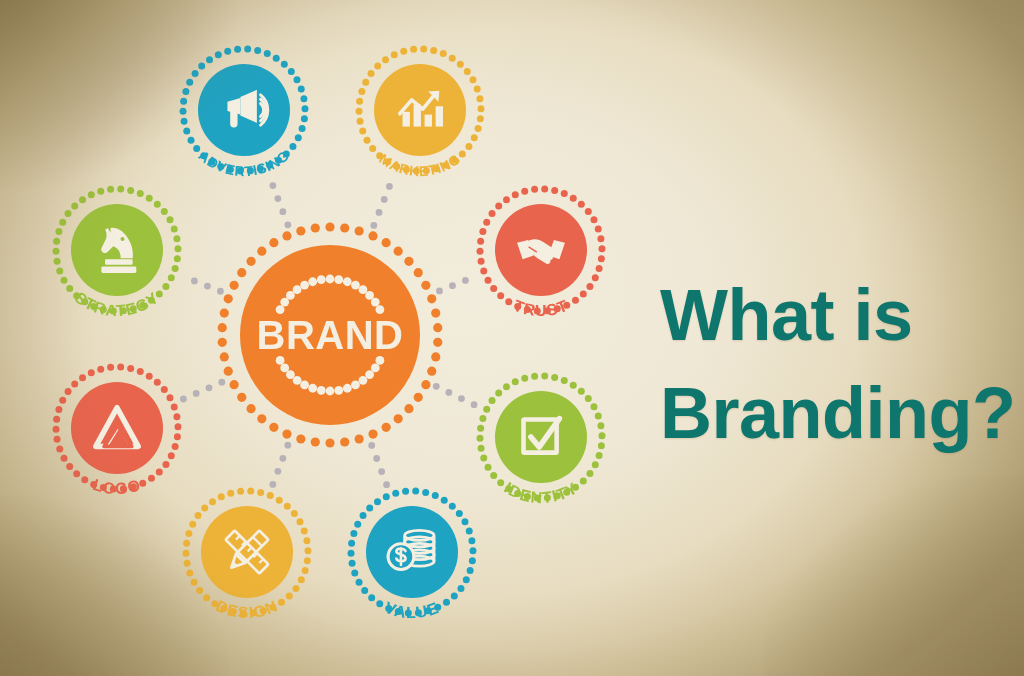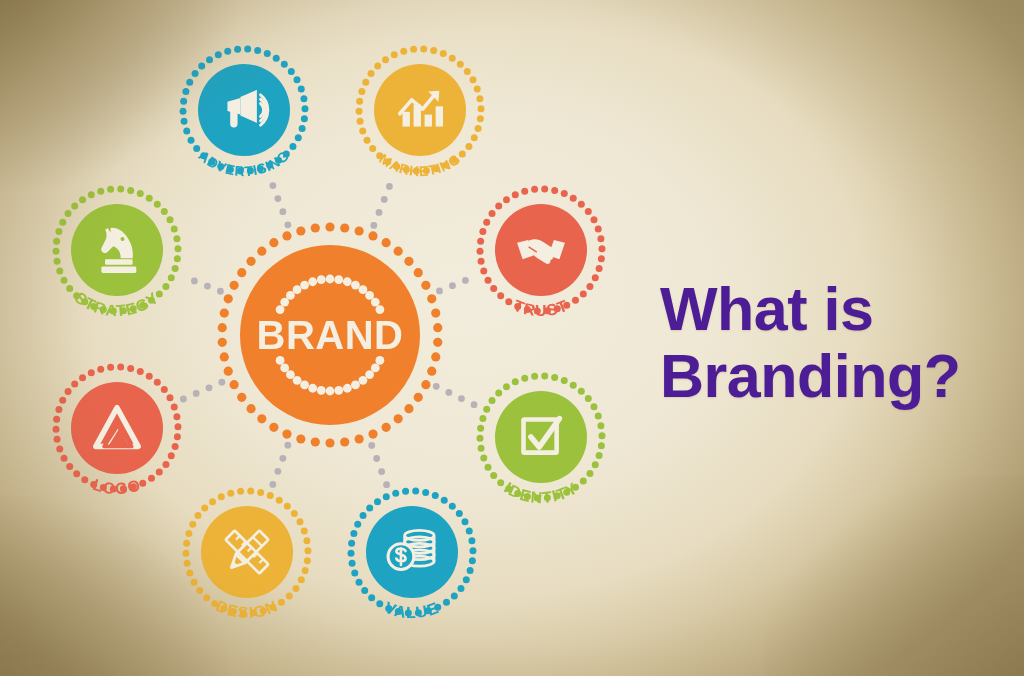--- a/index.html
+++ b/index.html
@@ -66,30 +66,30 @@
     transform: translate(-50%, -50%);
   }
   .node svg { display: block; overflow: visible; }
 
   
   #headline {
     position: absolute;
     left: 660px;
     top: 278px;
     width: 360px;
-    color: #4c1d95;
+    color: #0f766e;
     font-family: "Liberation Sans Narrow", "Liberation Sans", "DejaVu Sans", sans-serif;
     font-weight: bold;
-    font-size: 61px;
+    font-size: 72px;
     line-height: 1.03;
     letter-spacing: -0.5px;
     text-shadow: 0 1px 2px rgba(120,70,20,0.16);
   }
   #headline .hl-line { display: block; white-space: nowrap; }
-  #headline .hl-line-2 { margin-top: 4px; }
+  #headline .hl-line-2 { margin-top: 24px; }
 </style>
 </head>
 <body>
 
 <div id="stage">
 
   <div id="bg-base"></div>
   <div id="bg-corner-tl"></div>
   <div id="bg-corner-bl"></div>
   <div id="bg-corner-br"></div>

